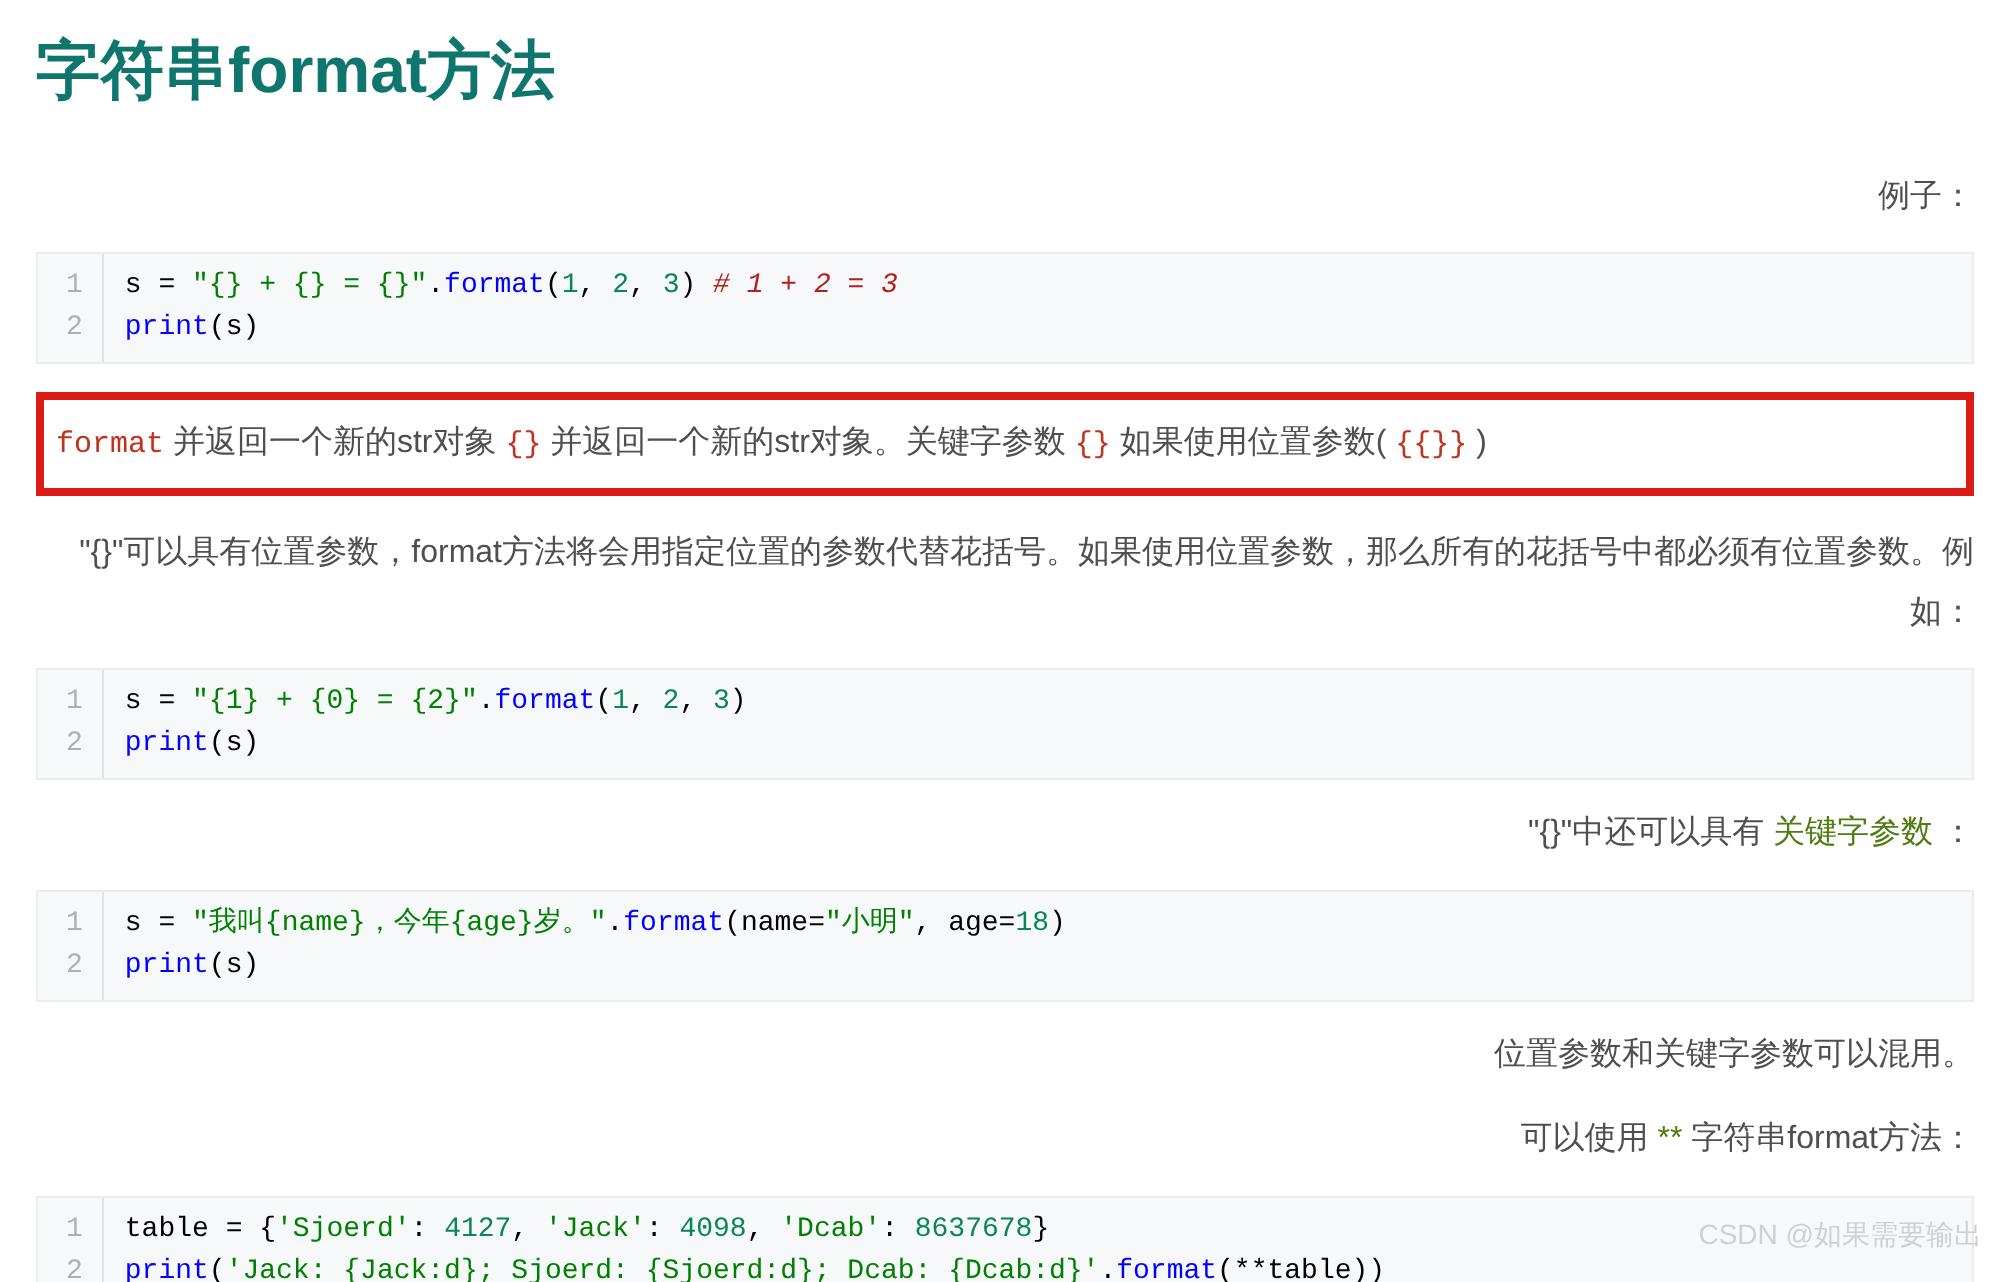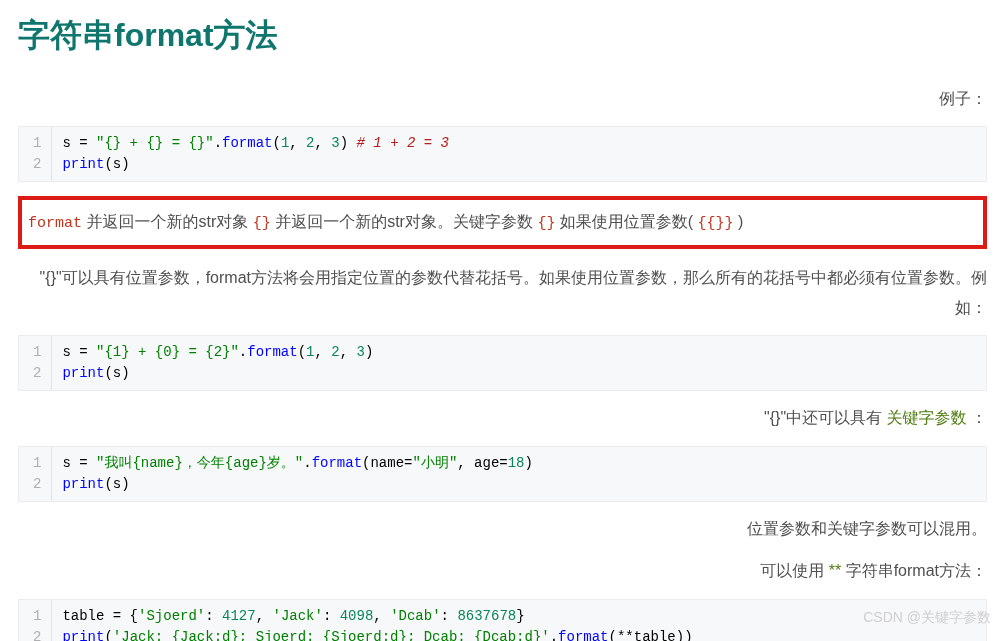--- a/index.html
+++ b/index.html
@@ -124,13 +124,13 @@
 
 <div class="codeblock">
   <div class="gutter">
       <div>1</div>
       <div>2</div>
       <div>3</div>
     </div>
   <div class="code"><span class="ln"><span class="tok-n">table = {</span><span class="tok-s">'Sjoerd'</span><span class="tok-p">: </span><span class="tok-num">4127</span><span class="tok-p">, </span><span class="tok-s">'Jack'</span><span class="tok-p">: </span><span class="tok-num">4098</span><span class="tok-p">, </span><span class="tok-s">'Dcab'</span><span class="tok-p">: </span><span class="tok-num">8637678</span><span class="tok-p">}</span></span><span class="ln"><span class="tok-f">print</span><span class="tok-p">(</span><span class="tok-s">'Jack: {Jack:d}; Sjoerd: {Sjoerd:d}; Dcab: {Dcab:d}'</span><span class="tok-p">.</span><span class="tok-f">format</span><span class="tok-p">(**table))</span></span><span class="ln"><span class="tok-cm"># Jack: 4098; Sjoerd: 4127; Dcab: 8637678</span></span></div>
 </div>
 
-<div class="watermark">CSDN @关键字参数</div>
+<div class="watermark">CSDN @如果需要输出</div>
 
 </body></html>

